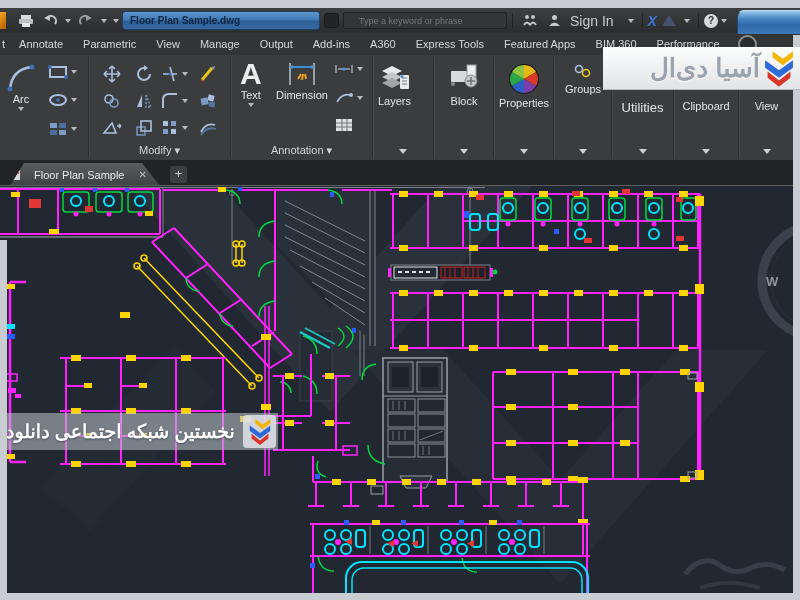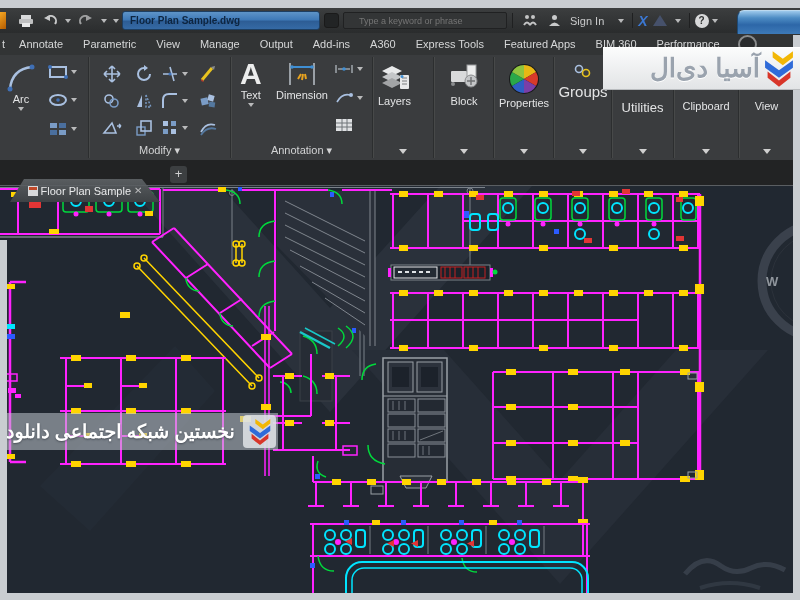--- a/index.html
+++ b/index.html
@@ -13,21 +13,21 @@
   .caret{width:0;height:0;border-left:3px solid transparent;border-right:3px solid transparent;
          border-top:4px solid #b9babb;margin:0 3px;}
   .title-pill{width:182px;height:17px;border-radius:3px;border:1px solid #1d3f63;
               background:linear-gradient(#5e94c8 0%,#3f7ab8 45%,#2d5d95 55%,#356aa5 100%);
               color:#0d2540;font-size:10px;font-weight:bold;line-height:17px;padding:0 7px;
               white-space:nowrap;overflow:hidden;}
   .mini-btn{width:13px;height:13px;border-radius:3px;background:#222425;border:1px solid #1a1a1a;margin:0 4px;}
   .search-box{width:132px;height:15px;background:#333536;border:1px solid #202122;border-radius:2px;
               color:#9b9c9d;font-size:9px;padding:0 15px;outline:none;font-family:"Liberation Sans",sans-serif;}
   .tb-sep{width:1px;height:15px;background:#1f2021;margin:0 5px;}
-  .signin{color:#c9cacb;font-size:11px;margin-left:4px;}
+  .signin{color:#c9cacb;font-size:14px;margin-left:4px;}
   .help-circle{width:14px;height:14px;border-radius:50%;background:#d8d9da;color:#2e3031;font-size:10px;
                font-weight:bold;text-align:center;line-height:14px;}
   .x-glyph{color:#3b77d1;font-weight:bold;font-style:italic;font-size:14px;}
   .tri-icon{width:0;height:0;border-left:7px solid transparent;border-right:7px solid transparent;
             border-bottom:11px solid #46516b;}
   .blue-corner{position:absolute;right:0;top:10px;width:62px;height:23px;z-index:4;
                background:linear-gradient(#9dc9ec 0%,#4d8cc4 30%,#2d67a8 60%,#3d7ab8 100%);
                border-radius:7px 0 0 0;border-left:1px solid #1d4a77;border-top:1px solid #bcd9ef;}
   
   .tabrow{position:absolute;left:0;top:33px;width:800px;height:22px;background:#323435;
@@ -49,21 +49,21 @@
   
   .logo-strip{position:absolute;left:603px;top:47px;width:197px;height:43px;z-index:6;
               background:linear-gradient(#fbfcfc,#e2e4e6);border-top:1px solid #ffffff;border-bottom:1px solid #b9bcbf;
               display:flex;align-items:center;justify-content:flex-end;padding-right:2px;box-sizing:border-box;}
   .brand-text{color:#9aa3ae;font-size:26px;font-weight:bold;direction:rtl;
               text-shadow:0 1px 0 #fff;margin-left:6px;letter-spacing:1px;}
   
   .filetabs{position:absolute;left:0;top:160px;width:800px;height:26px;background:#222324;z-index:2;}
   .ftab{position:absolute;left:10px;top:3px;width:150px;height:23px;
         background:linear-gradient(#595d60,#3e4245);clip-path:polygon(14px 0,calc(100% - 18px) 0,100% 100%,0 100%);
-        display:flex;align-items:center;justify-content:center;gap:3px;color:#e8e9ea;font-size:11px;margin-top:16px;}
+        display:flex;align-items:center;gap:14px;color:#e8e9ea;font-size:11px;}
   .ftab-doc{width:10px;height:11px;background:#d8d9da;position:relative;}
   .ftab-doc:after{content:"";position:absolute;left:1px;top:2px;width:8px;height:3px;background:#c24a2a;}
   .ftab-close{color:#b9babb;font-size:10px;}
   .newtab{position:absolute;left:170px;top:6px;width:17px;height:17px;background:#3c3f41;border-radius:3px;
           color:#cfd0d1;font-size:13px;text-align:center;line-height:16px;}
   
   .canvas{position:absolute;left:0;top:186px;width:800px;height:407px;background:#212831;overflow:hidden;z-index:1;}
   .wm-strip{position:absolute;left:0;top:227px;width:278px;height:37px;z-index:2;
             background:rgba(193,199,205,0.55);display:flex;align-items:center;}
   .wm-text{flex:1;direction:rtl;text-align:left;color:#ffffff;font-weight:bold;font-size:19px;
@@ -365,21 +365,21 @@
     </div>
     <div class="p-sep" style="left:553px"></div>
 
     <div class="panel" style="left:555px;width:56px">
       <div class="sm-icon" style="position:absolute;left:18px;top:8px">
         <svg width="20" height="16" viewBox="0 0 20 16">
             <circle cx="6" cy="6" r="3.5" stroke="#a9c0e0" stroke-width="1.6" fill="none"></circle>
             <circle cx="13" cy="10" r="3.5" stroke="#e8c31f" stroke-width="1.6" fill="none"></circle>
           </svg>
       </div>
-      <div style="position:absolute;left:0;right:0;top:28px;text-align:center;color:#e3e4e5;font-size:15px">Groups</div>
+      <div style="position:absolute;left:0;right:0;top:28px;text-align:center;color:#e3e4e5;font-size:11px">Groups</div>
       <div class="panel-chevron"></div>
     </div>
     <div class="p-sep" style="left:611px"></div>
 
     <div class="panel" style="left:613px;width:59px">
       <div style="position:absolute;left:0;right:0;top:45px;text-align:center;color:#e3e4e5;font-size:13px">Utilities</div>
       <div class="panel-chevron"></div>
     </div>
     <div class="p-sep" style="left:673px"></div>
 

